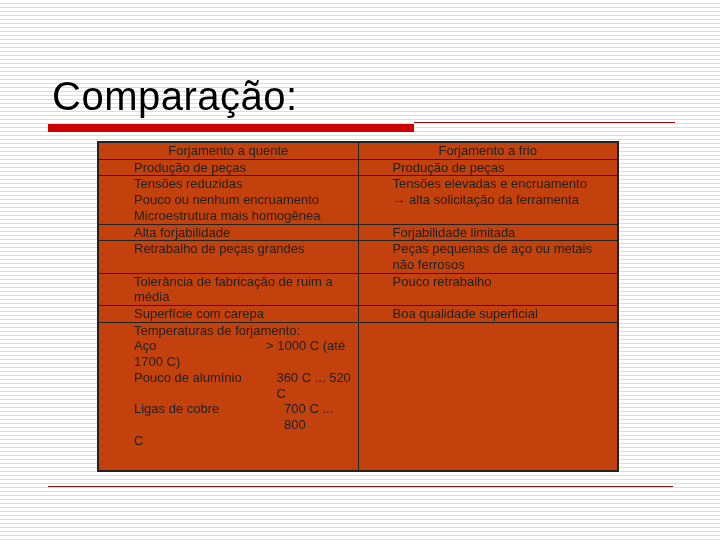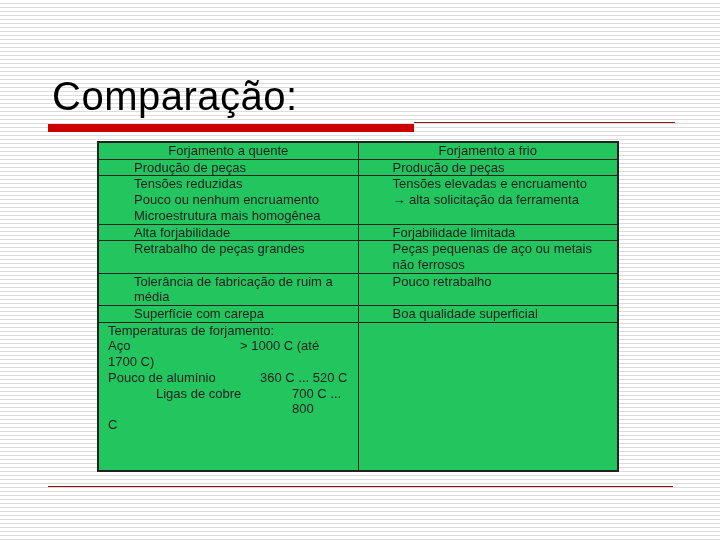--- a/index.html
+++ b/index.html
@@ -12,40 +12,40 @@
     .title {
       position: absolute; left: 52px; top: 74px;
       font-size: 40px; color: #000; letter-spacing: 0.5px;
       font-family: "Liberation Sans", sans-serif;
     }
     .red-bar { position: absolute; left: 48px; top: 124px; width: 366px; height: 8px; background: #cc0000; }
     .thin-line-top { position: absolute; left: 414px; top: 122px; width: 261px; height: 1px; background: #8b1a1a; }
     .thin-line-bottom { position: absolute; left: 48px; top: 486px; width: 625px; height: 1px; background: #7a1a1a; box-shadow: 0 1px 0 #f2c8c8; }
     .table-wrap {
       position: absolute; left: 97px; top: 141px; width: 522px; height: 331px;
-      background: #22c55e; border: 1.5px solid #222; box-sizing: border-box;
+      background: #c2410c; border: 1.5px solid #222; box-sizing: border-box;
     }
     table { border-collapse: collapse; width: 100%; height: 100%; table-layout: fixed; }
     td, th {
       border: 1px solid #222; vertical-align: top; padding: 0 0 0 34px;
       font-size: 13px; line-height: 15.7px; color: #222; font-weight: normal;
       text-align: left; white-space: pre-line;
       font-family: "Liberation Sans", sans-serif;
     }
     td.left { padding-left: 35px; }
     td.right { padding-left: 34px; }
     th { text-align: center; padding: 0; height: 15px; }
     tr.r1 td { height: 15px; }
     tr.r2 td { height: 62px; }
     tr.r3 td { height: 46px; }
     tr.r4 td { height: 15px; }
     tr.r5 td { height: 30px; }
     tr.r6 td { height: 31px; }
     tr.r7 td { height: 15px; }
-    tr.r8 td { height: auto; padding-left: 9px; }
+    tr.r8 td { height: auto; }
     .temp-row { display: flex; gap: 20px; }
     .temp-row .k { width: 112px; }
   </style>
 </head>
 <body>
 
 <div class="title">Comparação:</div>
 <div class="red-bar"></div>
 <div class="thin-line-top"></div>
 
@@ -96,21 +96,21 @@
           </div>
           <div class="temp-row">
             <span class="k">1700 C)</span>
             <span></span>
           </div>
           <div class="temp-row">
             <span class="k" style="width:132px;">Pouco de alumínio</span>
             <span>360 C ... 520 C</span>
           </div>
           <div class="temp-row">
-            <span class="k" style="width:132px;margin-left:48px;">Ligas de cobre</span>
+            <span class="k" style="width:132px;">Ligas de cobre</span>
             <span>700 C ... 800</span>
           </div>
           <div class="temp-row">
             <span class="k">C</span>
             <span></span>
           </div>
         </td>
         <td class="right"></td>
       </tr>
     </tbody>

